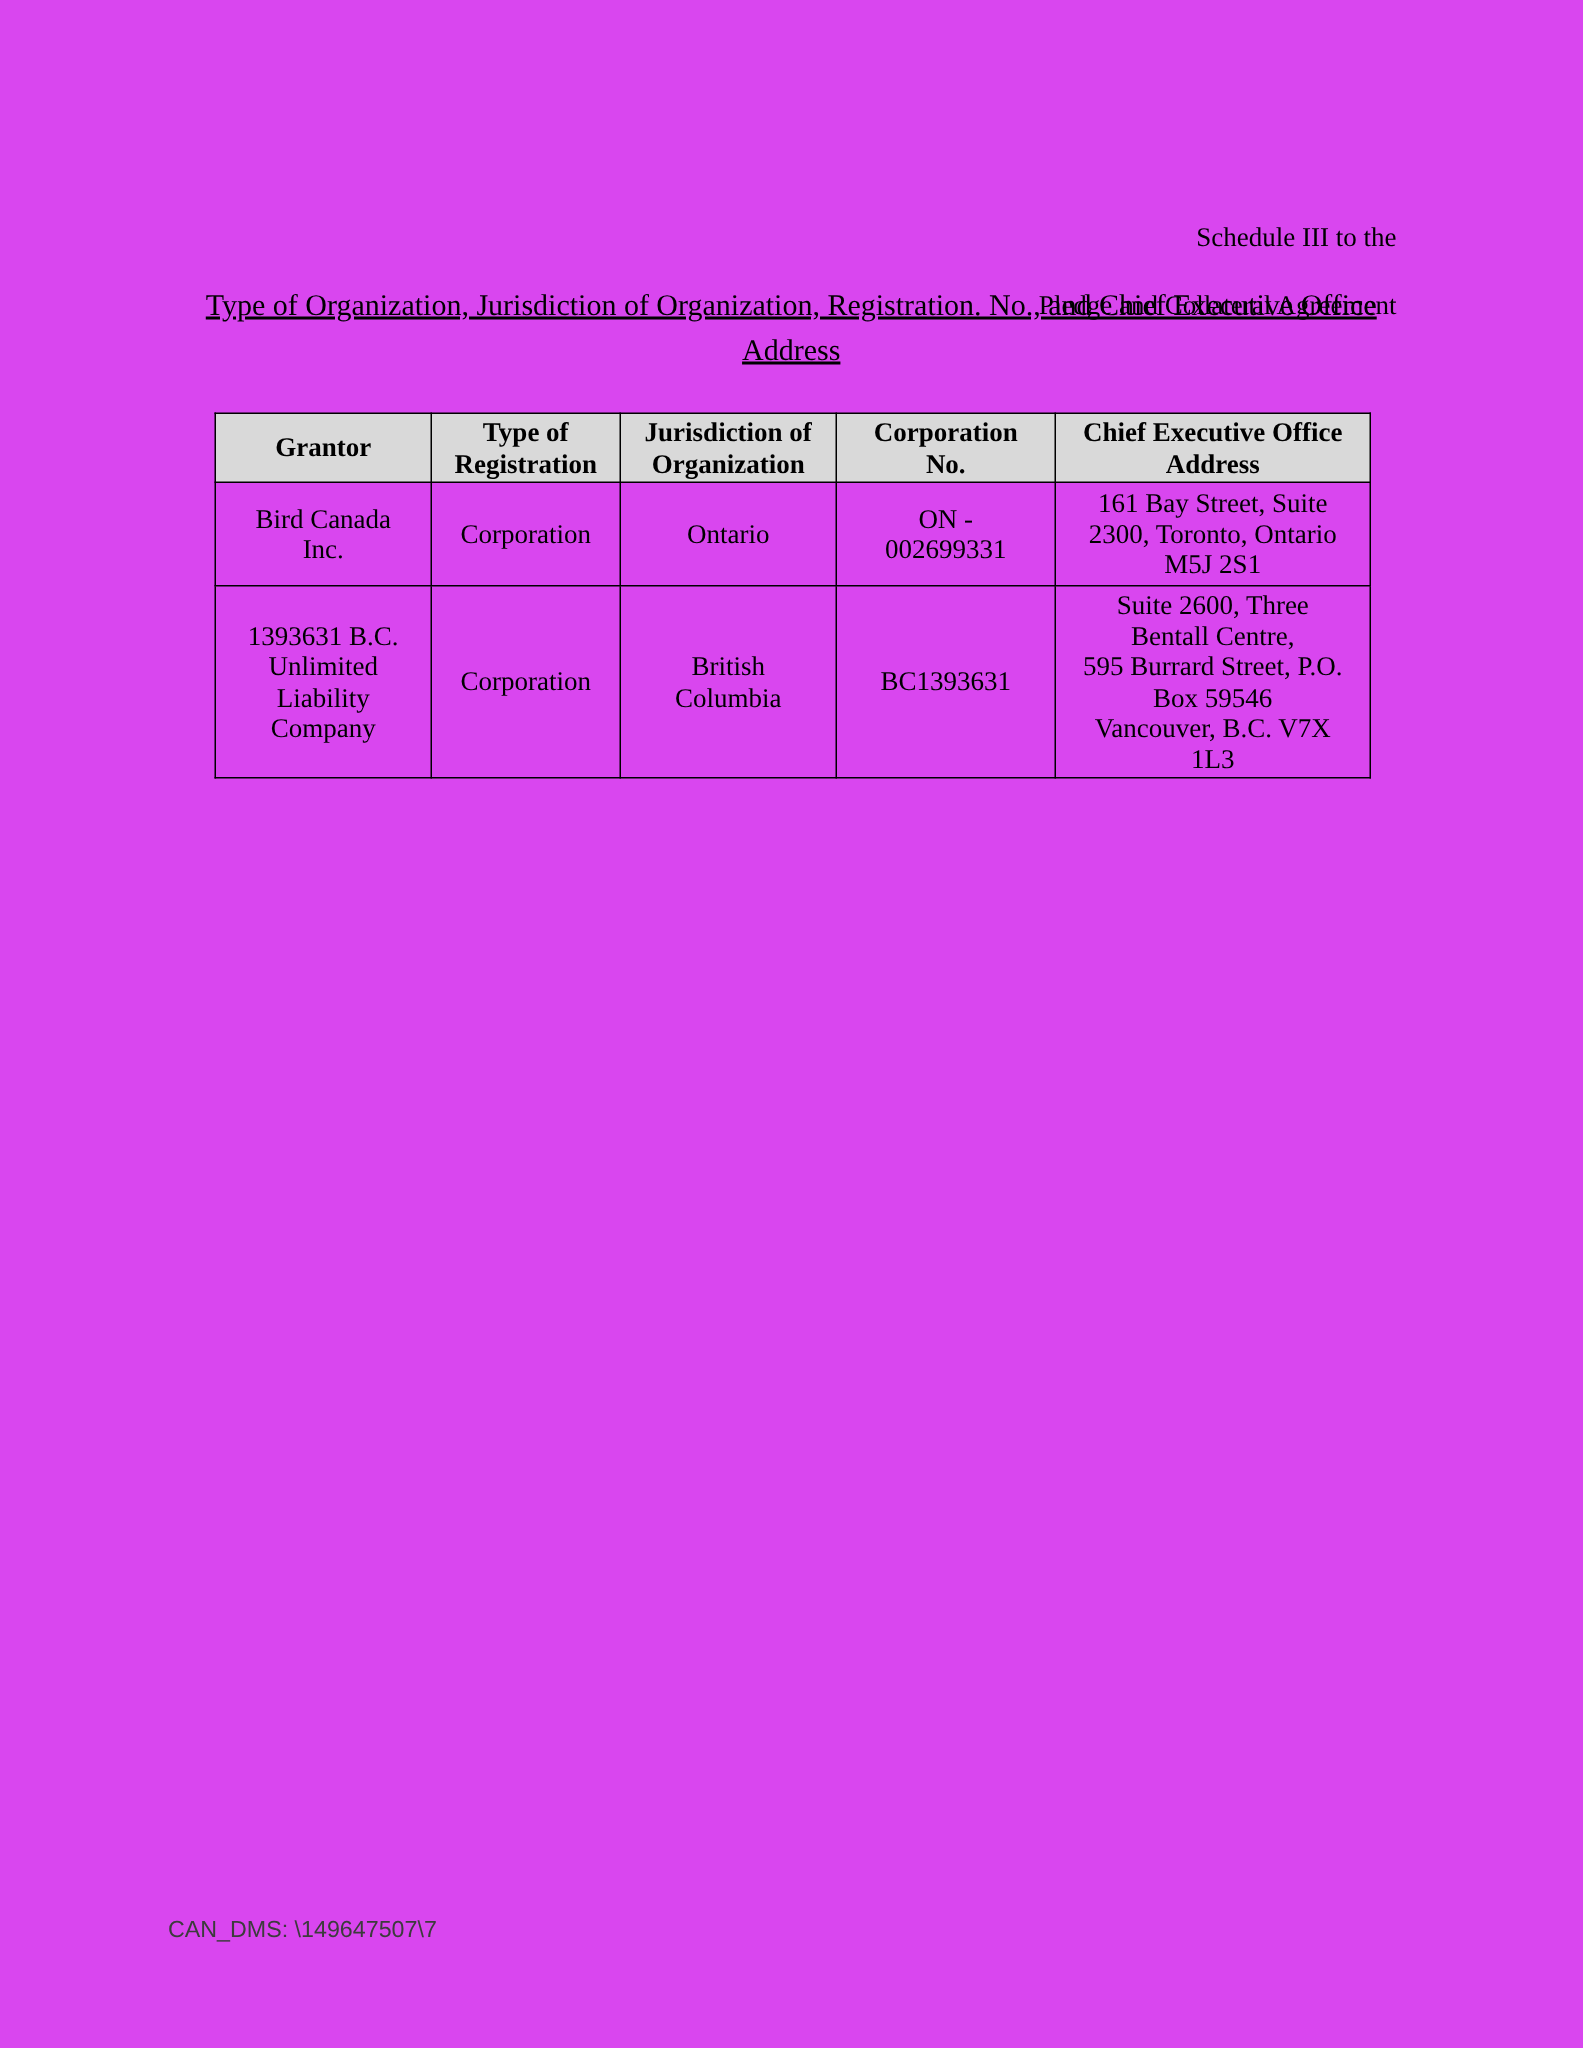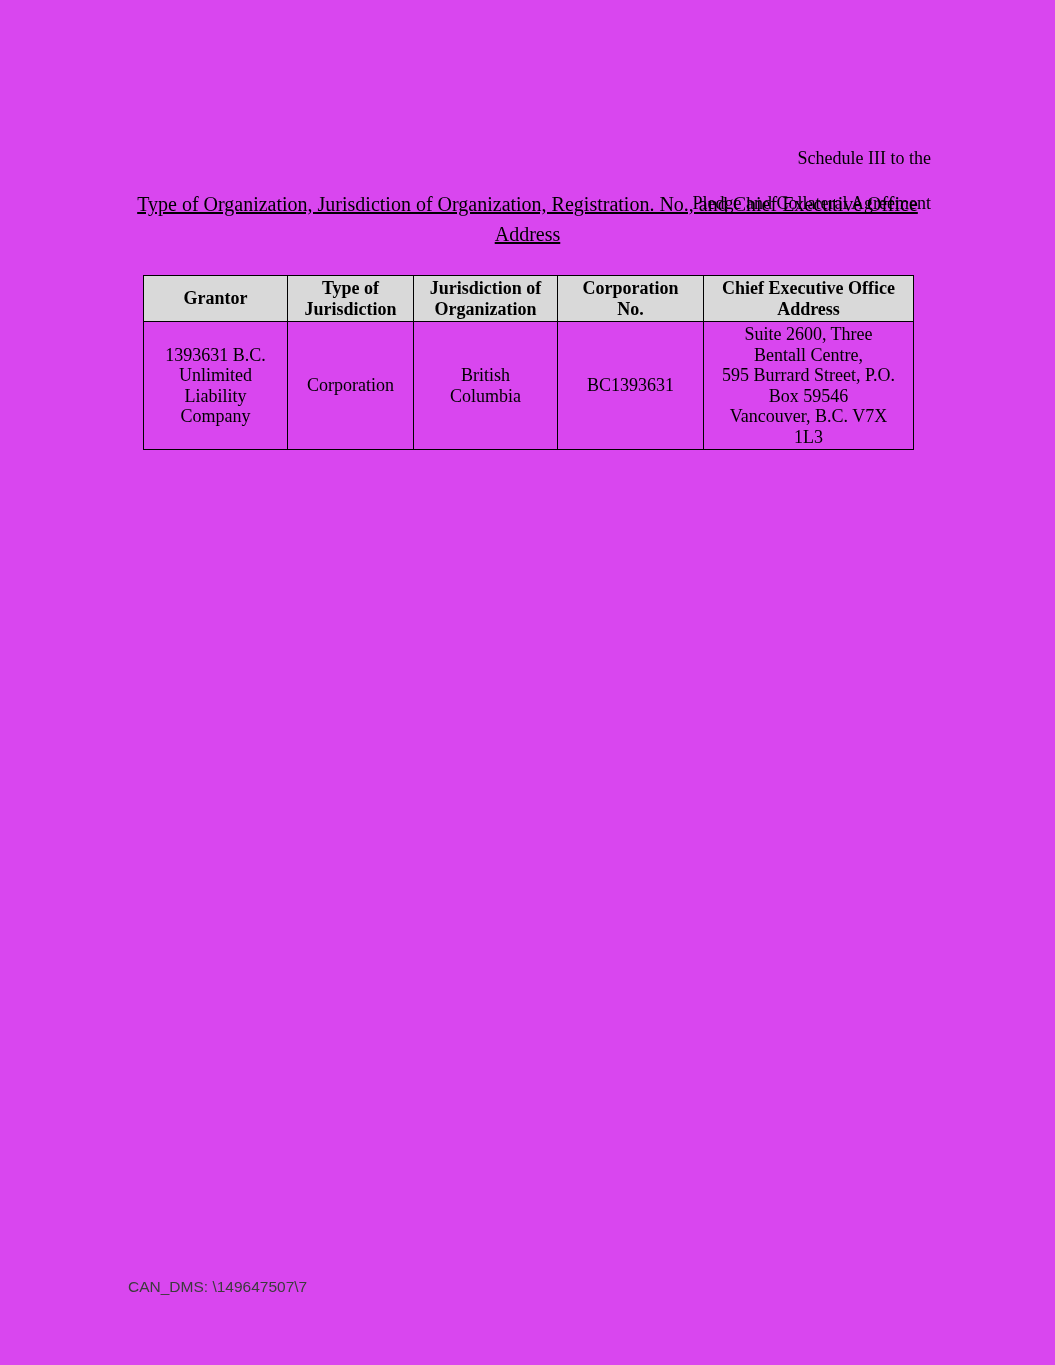--- a/index.html
+++ b/index.html
@@ -64,21 +64,21 @@
   tr.hdr-row   { height: 46px; }
   tr.data-row1 { height: 69px; }
   tr.data-row2 { height: 128px; }
   td.cell-left {
     text-align: left;
     padding-left: 8px;
   }
   .footer {
     position: absolute;
     top: 1278px;
-    left: 128px;
+    left: 112px;
     font-family: "Liberation Sans", "DejaVu Sans", sans-serif;
     font-size: 15.5px;
     color: #3c3c3c;
   }
 </style>
 </head>
 <body>
 
 <div class="page">
 
@@ -95,30 +95,41 @@
       <col style="width:144px">
       <col style="width:126px">
       <col style="width:144px">
       <col style="width:146px">
       <col style="width:210px">
     </colgroup>
     <thead>
       <tr class="hdr-row">
         <th>Grantor</th>
         <th>Type of
-Jurisdiction</th>
+Registration</th>
         <th>Jurisdiction of
 Organization</th>
         <th>Corporation
 No.</th>
         <th>Chief Executive Office
 Address</th>
       </tr>
     </thead>
     <tbody>
+      <tr class="data-row1">
+        <td class="cell-left">Bird Canada
+Inc.</td>
+        <td>Corporation</td>
+        <td>Ontario</td>
+        <td>ON -
+002699331</td>
+        <td>161 Bay Street, Suite
+2300, Toronto, Ontario
+M5J 2S1</td>
+      </tr>
       <tr class="data-row2">
         <td class="cell-left">1393631 B.C.
 Unlimited
 Liability
 Company</td>
         <td>Corporation</td>
         <td>British
 Columbia</td>
         <td>BC1393631</td>
         <td>Suite 2600, Three

